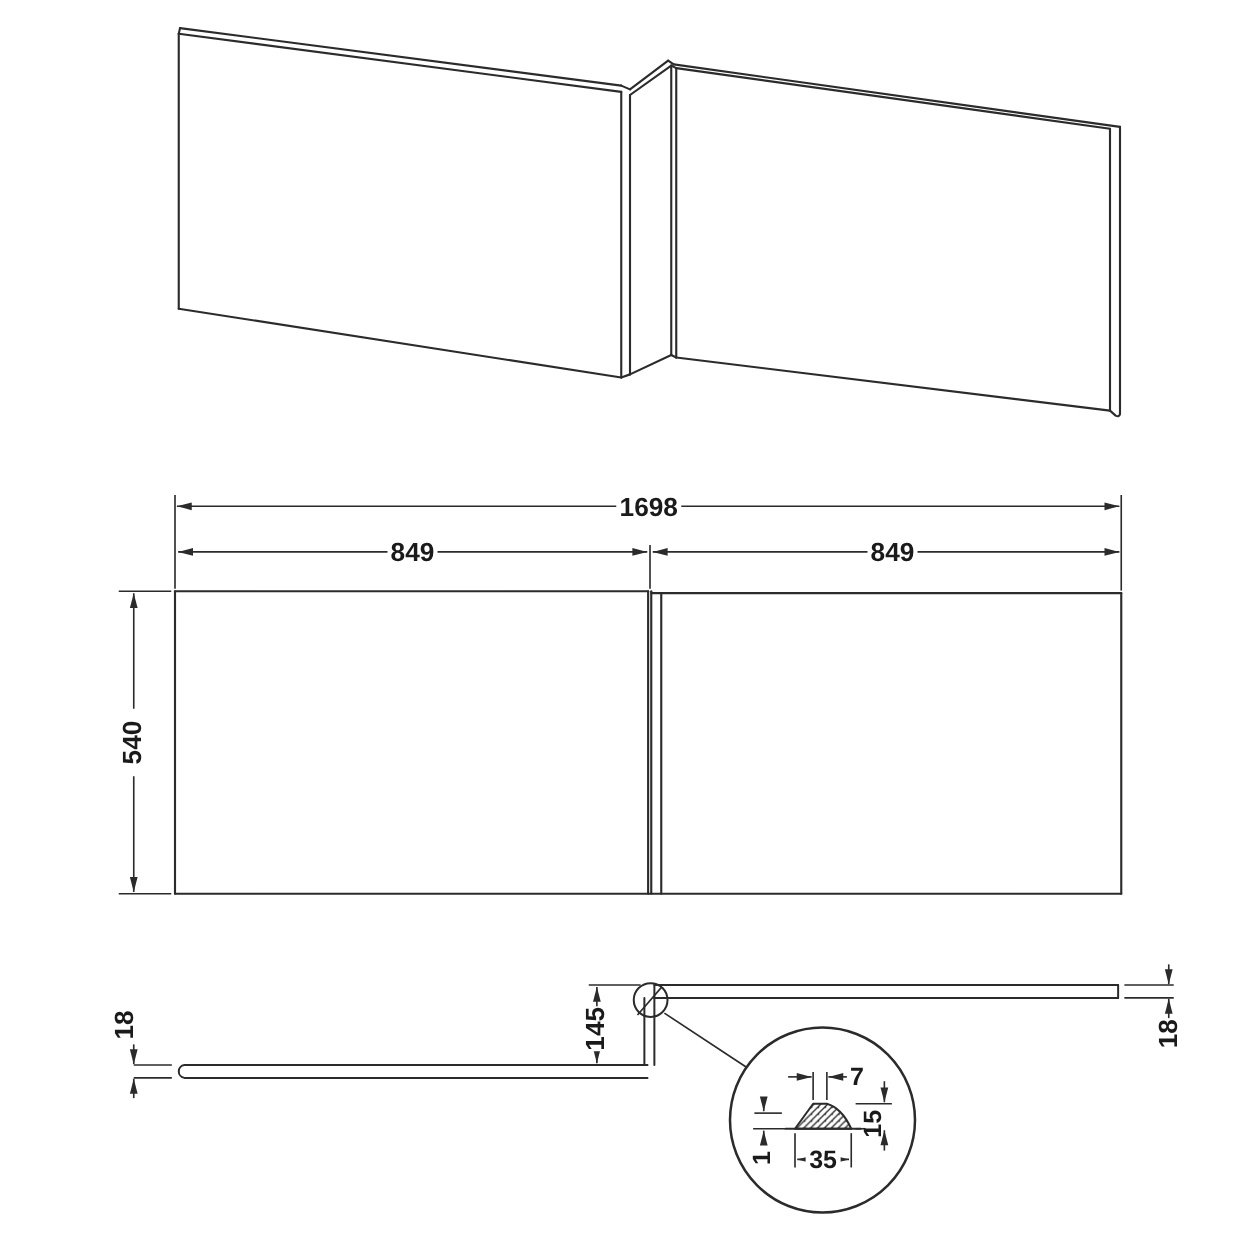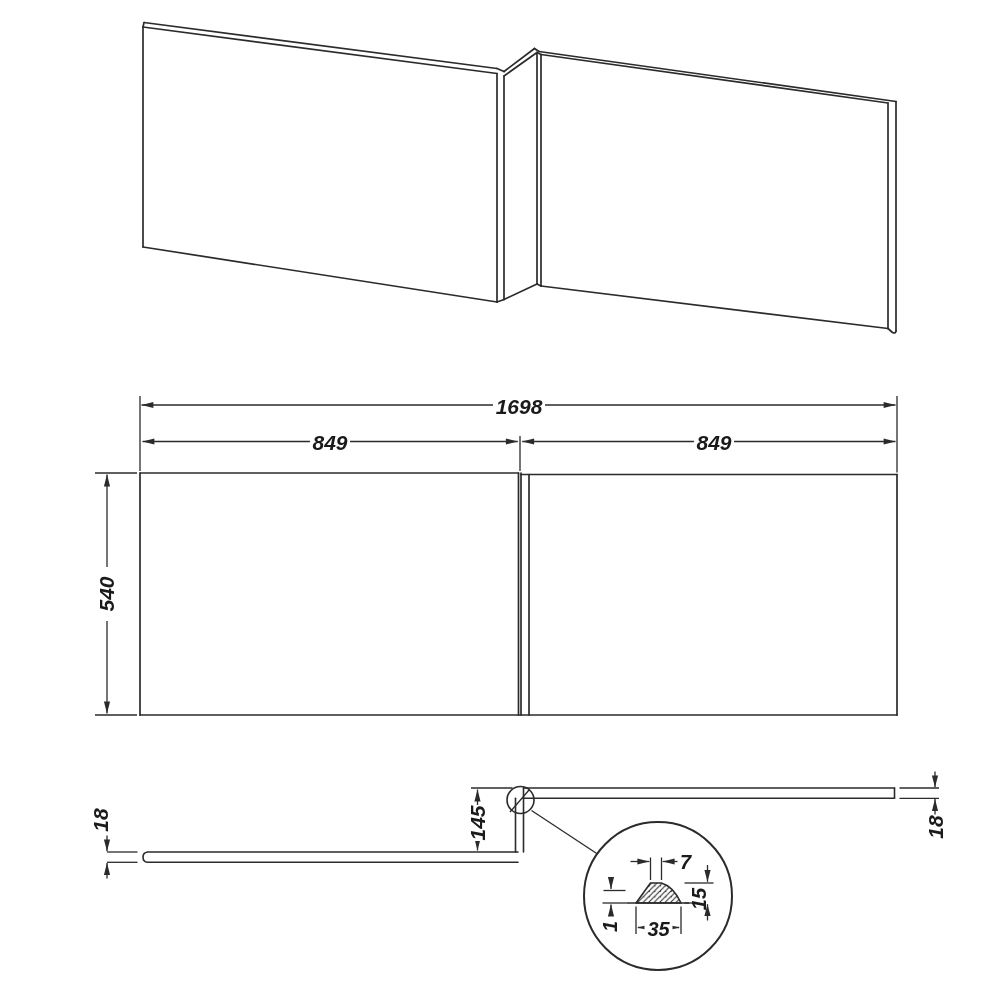--- a/index.html
+++ b/index.html
@@ -2,21 +2,20 @@
 <html><head>
 <meta charset="utf-8">
 <style>
   html,body{margin:0;padding:0;background:#ffffff;}
   .canvas{
     position:relative;
     width:1000px;height:1000px;
     background:#ffffff;
     font-family:"Liberation Sans", sans-serif;
     overflow:hidden;
-    font-style:italic;
   }
   svg{display:block;}
   .ln{stroke:#2b2b2b;fill:none;stroke-width:1.7;stroke-linecap:round;stroke-linejoin:round;}
   .ln-thin{stroke:#2b2b2b;fill:none;stroke-width:1.3;stroke-linecap:butt;}
   .ln-med{stroke:#2b2b2b;fill:none;stroke-width:1.6;stroke-linecap:round;}
   .dim-text{font-family:"Liberation Sans", sans-serif;font-weight:700;font-size:21px;fill:#1a1a1a;}
   .dim-text-sm{font-family:"Liberation Sans", sans-serif;font-weight:700;font-size:20px;fill:#1a1a1a;}
   .bg{fill:#ffffff;stroke:none;}
 </style>
 </head>

